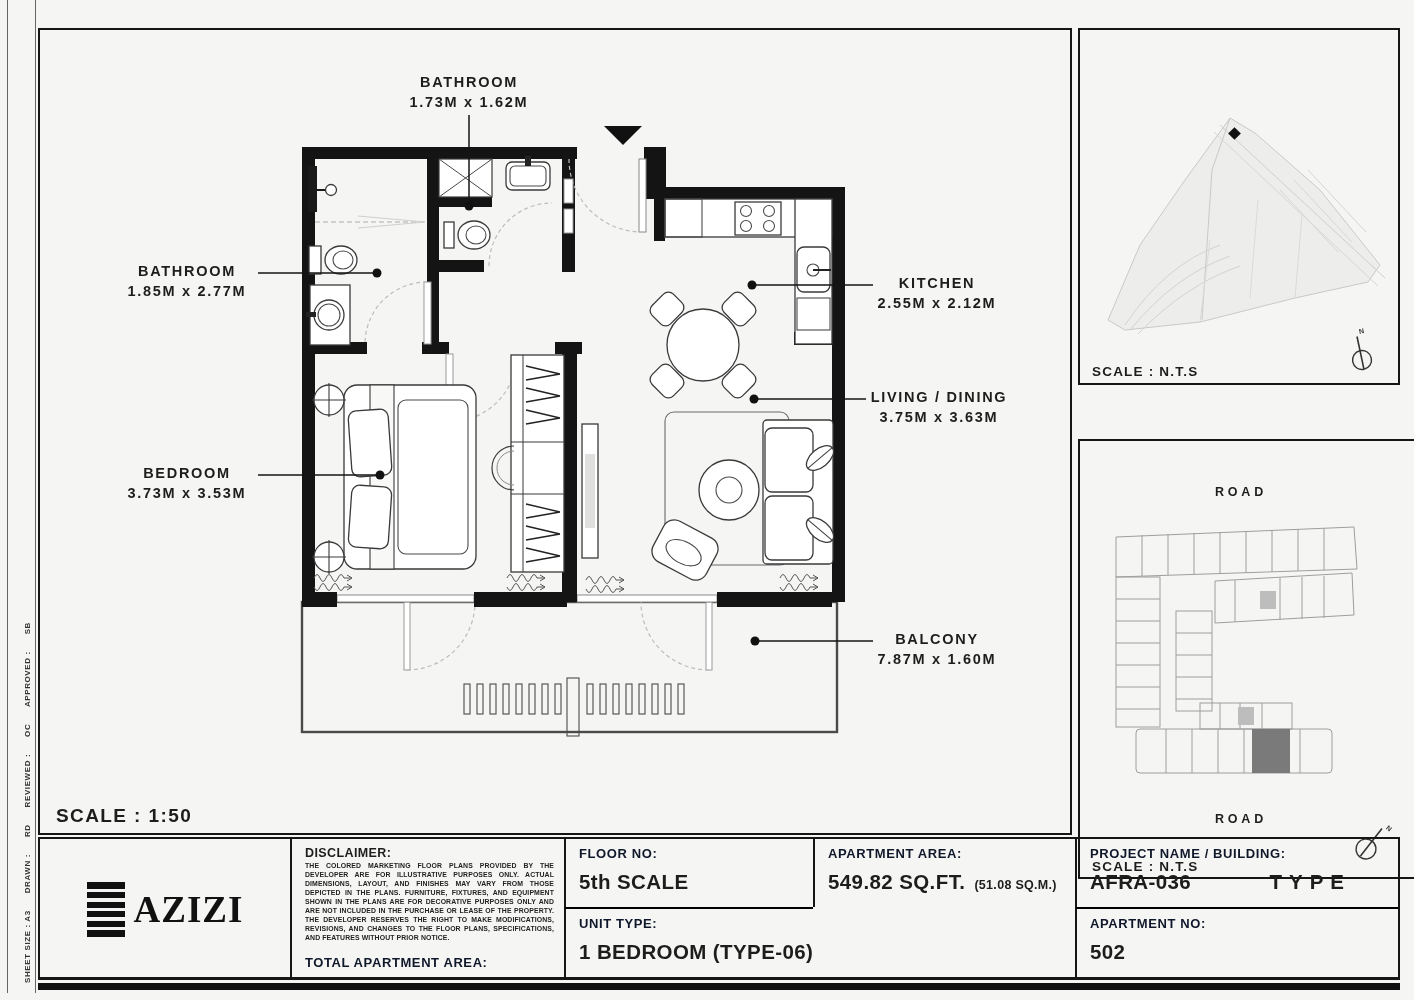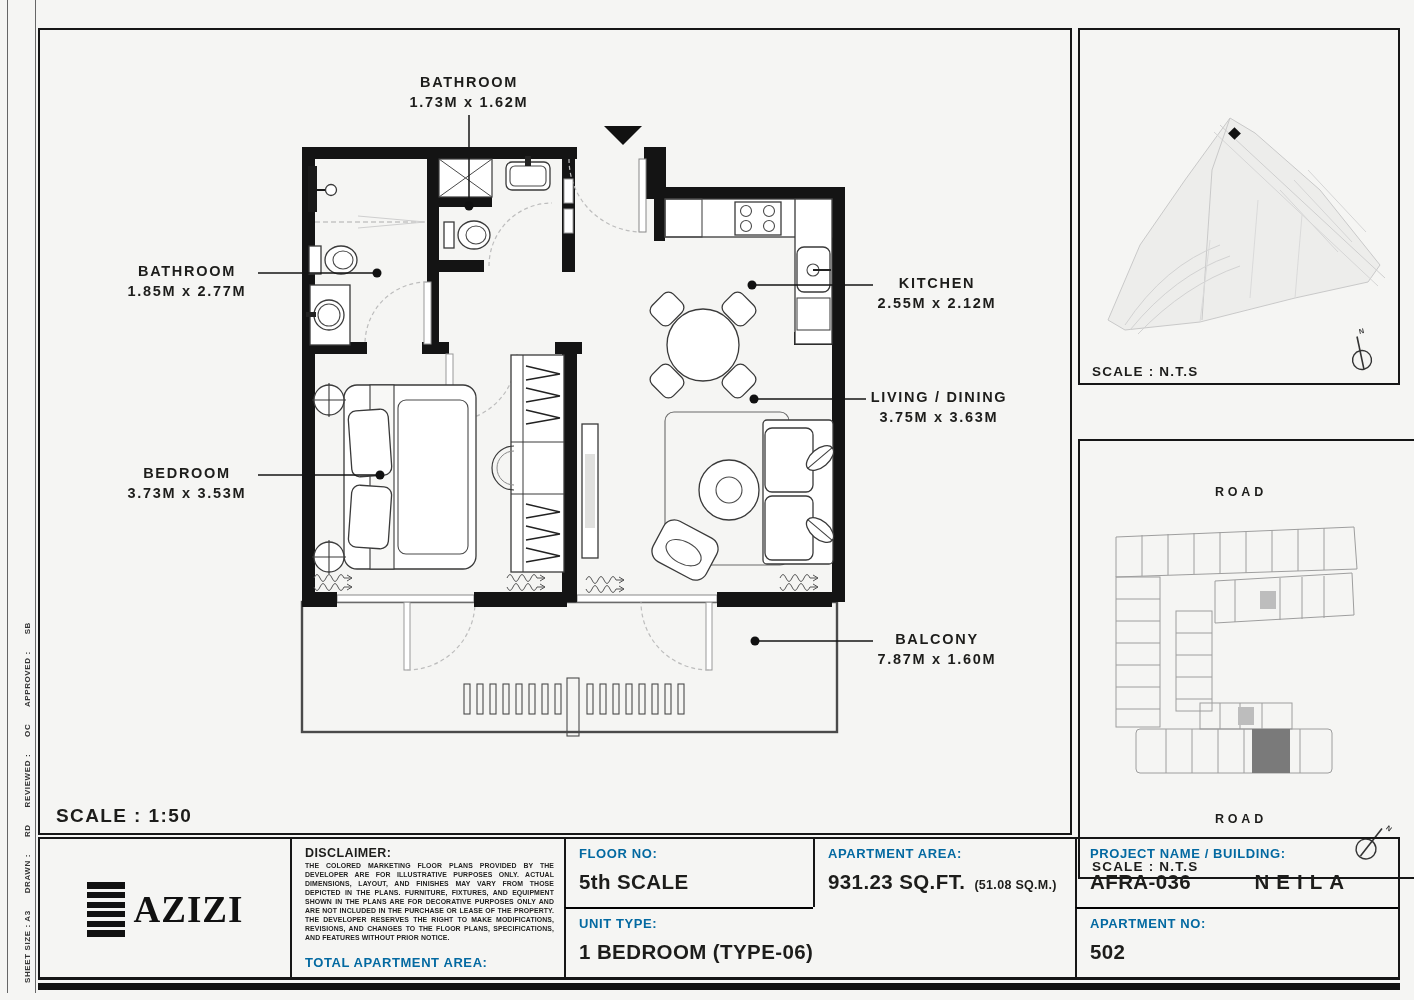--- a/index.html
+++ b/index.html
@@ -16,21 +16,21 @@
 
   
   .panel-top { position:absolute; left:1078px; top:28px; width:322px; height:357px; border:2px solid #161616; }
   .panel-bottom { position:absolute; left:1078px; top:395px; width:342px; height:440px; border:2px solid #161616;margin-top:44px; }
 
   
   .title-block { position:absolute; left:38px; top:837px; width:1362px; border:2px solid #161616; border-bottom:3px solid #161616; display:grid; grid-template-columns:250px 274px 249px 262px 1fr; grid-template-rows:68px 70px; background:transparent; }
   .tb-cell { border-left:2px solid #161616; padding:7px 13px 4px; overflow:hidden; }
   .tb-row2 { border-top:2px solid #000000; }
   .tb-logo { grid-row:1 / 3; border-left:none; display:flex; align-items:center; justify-content:center; gap:9px; }
-  .tb-label { font-size:13px; font-weight:700; letter-spacing:.6px; color:#0369a1; }
+  .tb-label { font-size:13px; font-weight:700; letter-spacing:.6px; color:#0f172a; }
   .tb-value { margin-top:9px; font-size:20.5px; font-weight:700; letter-spacing:.4px; white-space:nowrap; }
   .tb-metric { font-size:12.5px; font-weight:700; letter-spacing:.3px; margin-left:9px; }
   .logo-bars { display:flex; flex-direction:column; gap:3.4px; }
   .logo-bars i { display:block; width:38px; height:6.2px; background:#111; }
   .logo-text { font-family:"Liberation Serif",serif; font-size:37px; font-weight:700; letter-spacing:1px; color:#111; line-height:1; }
   .tb-disc-label { font-size:12.5px; font-weight:700; letter-spacing:.4px; }
   .tb-disc-text { margin-top:2px; font-size:6.9px; line-height:1.3; font-weight:700; color:#222; text-align:justify; letter-spacing:.1px; }
   .tb-project { display:flex; align-items:flex-start; }
   .tb-project .bval { margin-left:auto; margin-right:34px; letter-spacing:7px; }
   .bottom-bar { position:absolute; left:38px; top:983px; width:1362px; height:7px; background:#111; }
@@ -379,33 +379,33 @@
         </span>
       <span class="logo-text">AZIZI</span>
     </div>
 
     <div class="tb-cell">
       <div class="tb-label">FLOOR NO:</div>
       <div class="tb-value">5th SCALE</div>
     </div>
     <div class="tb-cell">
       <div class="tb-label">APARTMENT AREA:</div>
-      <div class="tb-value"><span>931.23 SQ.FT.</span><span class="tb-metric">(51.08 SQ.M.)</span></div>
+      <div class="tb-value"><span>549.82 SQ.FT.</span><span class="tb-metric">(51.08 SQ.M.)</span></div>
     </div>
     <div class="tb-cell" style="grid-row:1/3; padding-right:10px;">
       <div class="tb-disc-label">DISCLAIMER:</div>
       <div class="tb-disc-text">THE COLORED MARKETING FLOOR PLANS PROVIDED BY THE DEVELOPER ARE FOR ILLUSTRATIVE PURPOSES ONLY. ACTUAL DIMENSIONS, LAYOUT, AND FINISHES MAY VARY FROM THOSE DEPICTED IN THE PLANS. FURNITURE, FIXTURES, AND EQUIPMENT SHOWN IN THE PLANS ARE FOR DECORATIVE PURPOSES ONLY AND ARE NOT INCLUDED IN THE PURCHASE OR LEASE OF THE PROPERTY. THE DEVELOPER RESERVES THE RIGHT TO MAKE MODIFICATIONS, REVISIONS, AND CHANGES TO THE FLOOR PLANS, SPECIFICATIONS, AND FEATURES WITHOUT PRIOR NOTICE.</div>
       <div class="tb-label" style="margin-top:12px;">TOTAL APARTMENT AREA:</div>
 
     </div>
     <div class="tb-cell">
       <div class="tb-label">PROJECT NAME / BUILDING:</div>
       <div class="tb-value tb-project">
           <span>AFRA-036</span>
-          <span class="bval">NEILA</span>
+          <span class="bval">TYPE</span>
         </div>
     </div>
 
     <div class="tb-cell tb-row2">
       <div class="tb-label">UNIT TYPE:</div>
       <div class="tb-value">1 BEDROOM (TYPE-06)</div>
     </div>
     <div class="tb-cell tb-row2" style="grid-column:5;">
       <div class="tb-label">APARTMENT NO:</div>
       <div class="tb-value">502</div>

